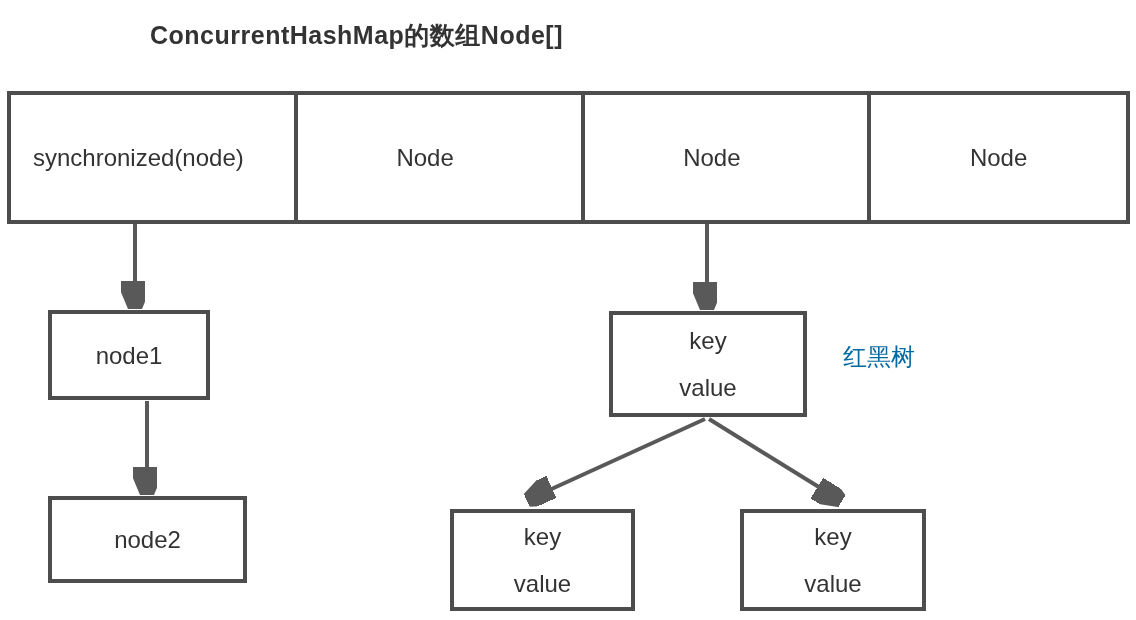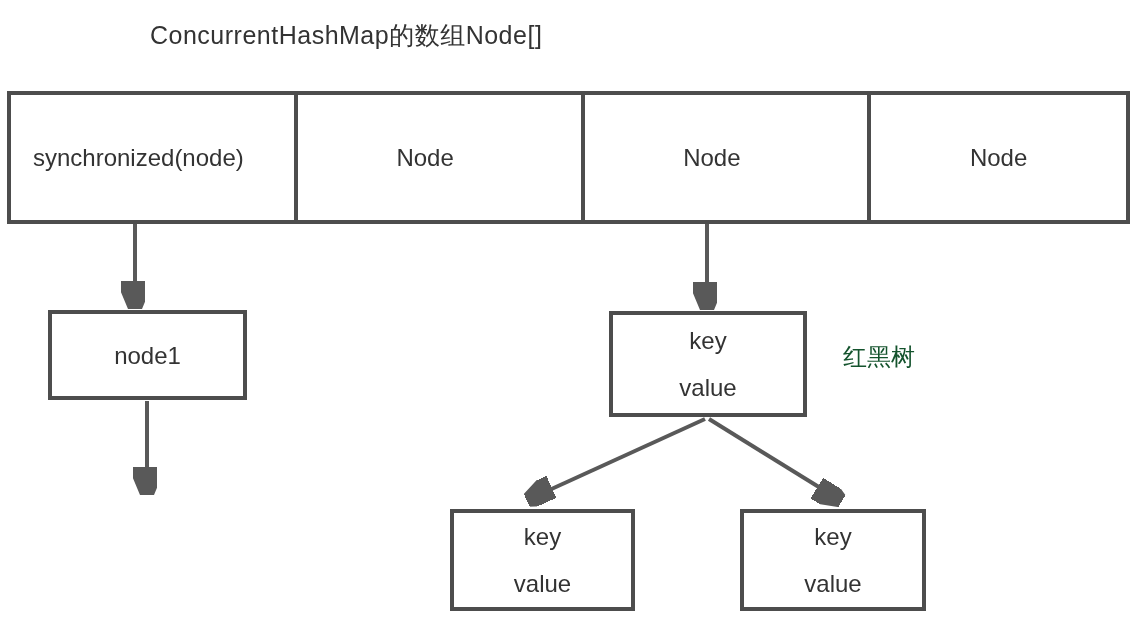--- a/index.html
+++ b/index.html
@@ -17,20 +17,21 @@
     overflow: hidden;
   }
   .diagram-title {
     position: absolute;
     left: 150px;
     top: 19px;
     font-size: 25px;
     letter-spacing: 0.5px;
     color: #333333;
     white-space: nowrap;
+    font-weight: bold;
   }
   
   .array-box {
     position: absolute;
     left: 7px;
     top: 91px;
     width: 1123px;
     height: 133px;
     border: 4px solid #4d4d4d;
     box-sizing: border-box;
@@ -58,31 +59,31 @@
     box-sizing: border-box;
     background: #ffffff;
     display: flex;
     flex-direction: column;
     align-items: center;
     justify-content: center;
     font-size: 24px;
     line-height: 47px;
     text-align: center;
   }
-  .node1-box  { left: 48px;  top: 310px; width: 199px; height: 90px; }
+  .node1-box  { left: 48px;  top: 310px; width: 162px; height: 90px; }
   .node2-box  { left: 48px;  top: 496px; width: 199px; height: 87px; }
   .kv-root    { left: 609px; top: 311px; width: 198px; height: 106px; }
   .kv-left    { left: 450px; top: 509px; width: 185px; height: 102px; }
   .kv-right   { left: 740px; top: 509px; width: 186px; height: 102px; }
   .tree-annotation {
     position: absolute;
     left: 843px;
     top: 341px;
     font-size: 24px;
-    color: #14532d;
+    color: #0369a1;
     white-space: nowrap;
   }
   .arrow-layer {
     position: absolute;
     left: 0;
     top: 0;
     width: 1136px;
     height: 620px;
     pointer-events: none;
   }
@@ -111,20 +112,23 @@
     </div>
     <div class="array-cell">
       <div>Node</div>
     </div>
   </div>
 
   <div class="node-box node1-box">
     <div>node1</div>
   </div>
 
+  <div class="node-box node2-box">
+    <div>node2</div>
+  </div>
 
   <div class="node-box kv-root">
     <div>key</div>
     <div>value</div>
   </div>
 
   <div class="tree-annotation">红黑树</div>
 
   <div class="node-box kv-left">
     <div>key</div>

